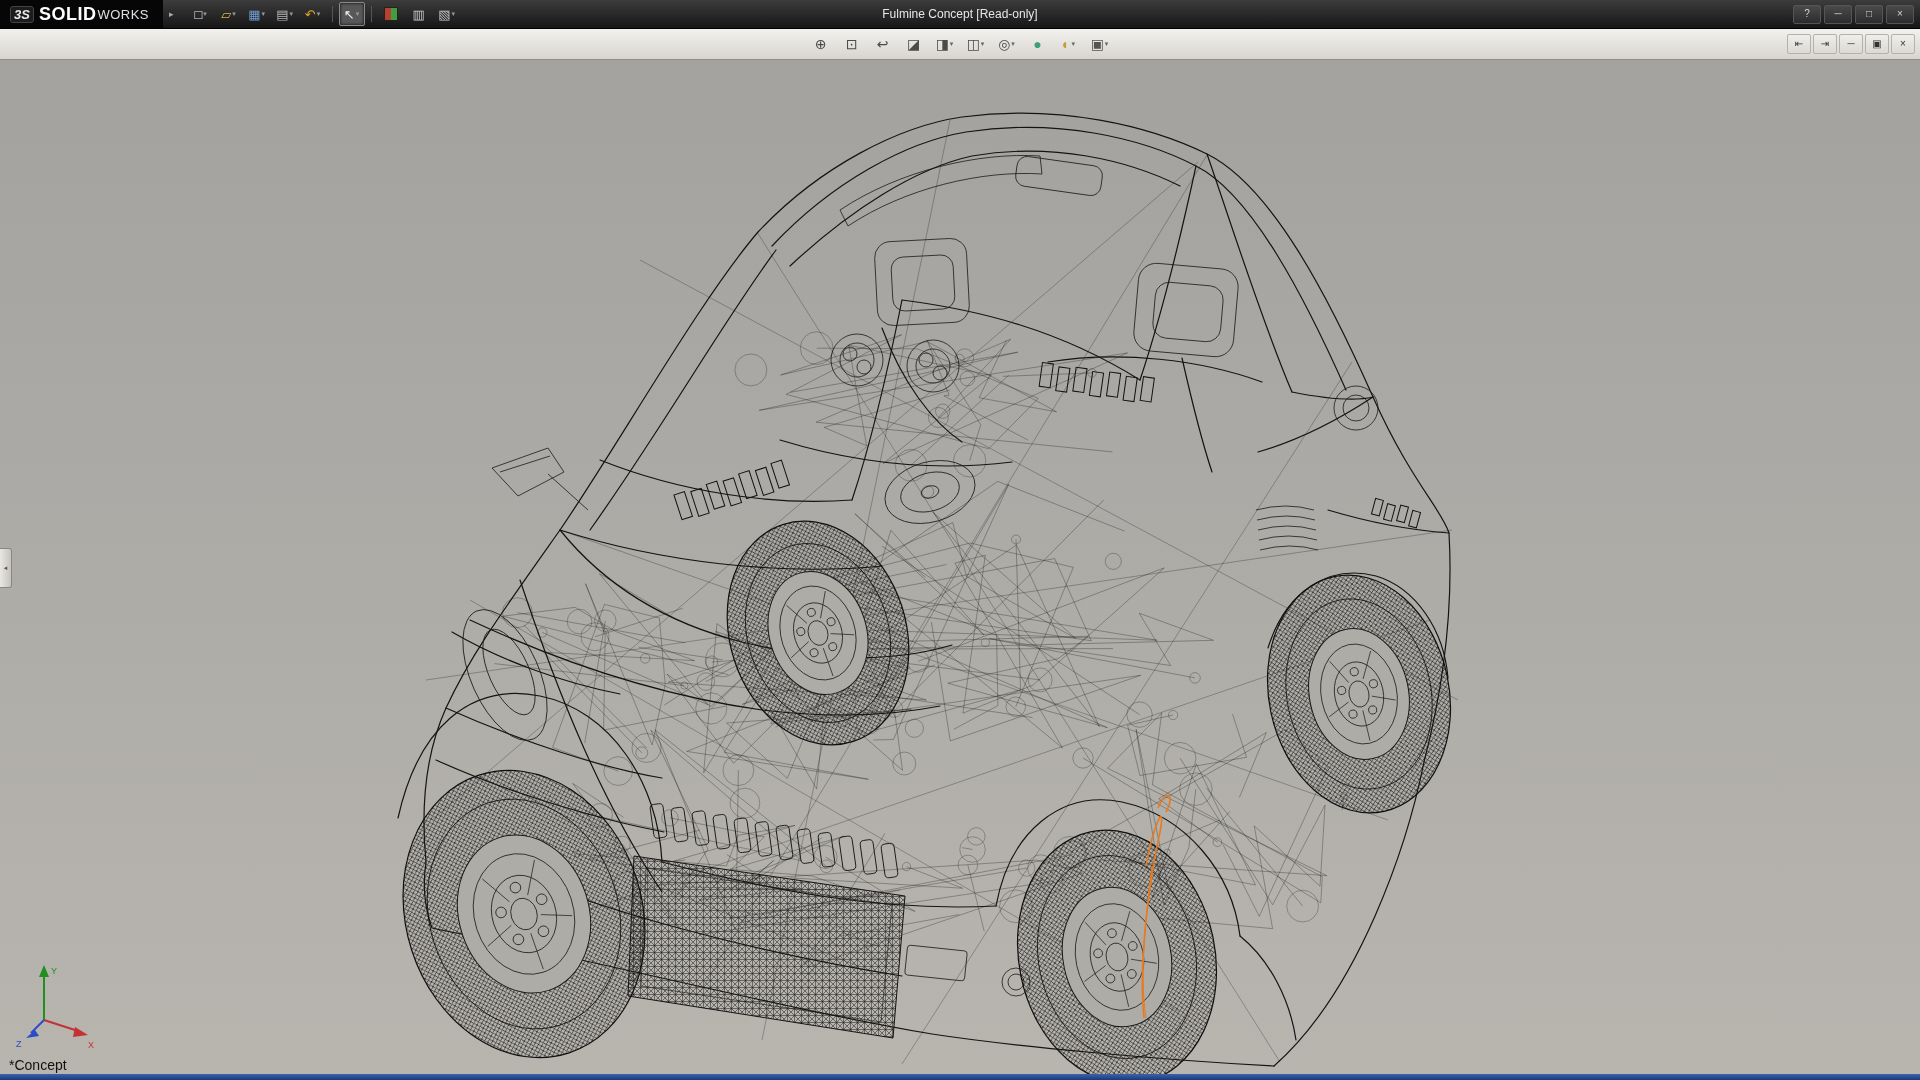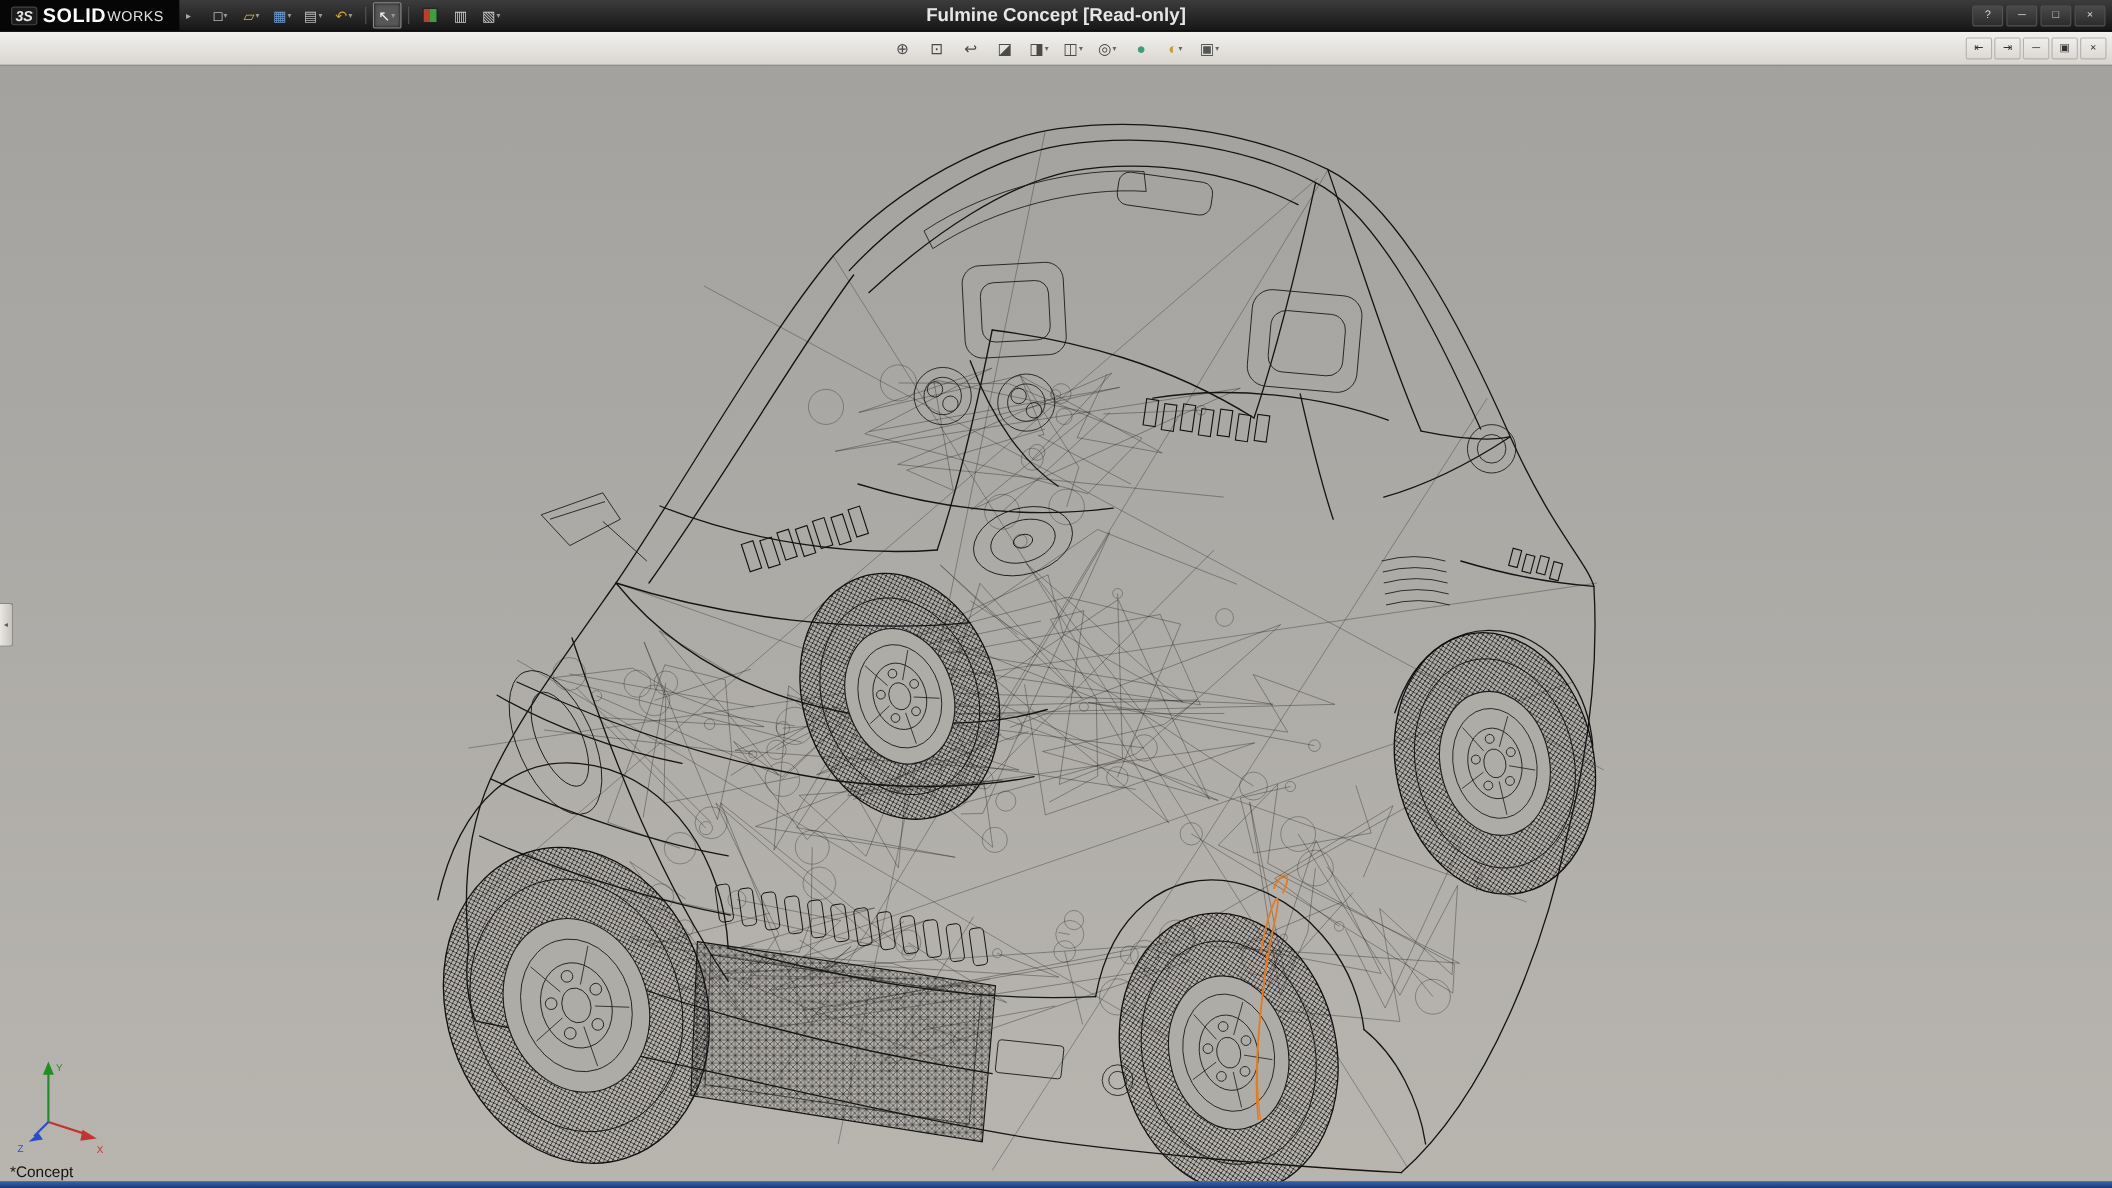--- a/index.html
+++ b/index.html
@@ -15,21 +15,21 @@
   .brand-light{color:#e0e0e0;font-weight:normal;font-size:13px;letter-spacing:.5px;margin-left:-4px;}
   .menu-arrow{font-size:9px;color:#aaa;margin:0 6px;cursor:default;}
   .tb{display:flex;align-items:center;gap:2px;margin-left:8px;}
   .tb-btn{height:22px;min-width:20px;padding:0 2px;display:flex;align-items:center;justify-content:center;
     border:1px solid transparent;border-radius:2px;cursor:default;}
   .tb-btn .glyph{font-size:13px;line-height:1;}
   .tb-btn .dd{font-size:7px;color:#999;margin-left:1px;}
   .tb-btn.pressed{background:#585858;border-color:#8a8a8a;box-shadow:inset 0 0 3px #000;}
   .tb-sep{width:1px;height:16px;background:#555;margin:0 4px;flex:0 0 auto;}
   .swatch{width:12px;height:12px;border:1px solid #222;display:inline-block;}
-  .title{position:absolute;left:50%;transform:translateX(-50%);font-size:17px;color:#e6e6e6;white-space:nowrap;font-weight:bold;}
+  .title{position:absolute;left:50%;transform:translateX(-50%);font-size:12px;color:#e6e6e6;white-space:nowrap;}
   .win-controls{margin-left:auto;display:flex;align-items:center;gap:3px;padding-right:6px;}
   .win-controls .tb-btn{width:22px;height:17px;border:1px solid #555;background:linear-gradient(#4a4a4a,#2c2c2c);}
   .win-controls .tb-btn .glyph{font-size:10px;color:#d5d5d5;}
 
   
   .viewbar{height:31px;box-sizing:border-box;background:linear-gradient(#f2f1ee,#d8d5cf);
     border-bottom:1px solid #8f8d89;display:flex;align-items:center;position:relative;flex:0 0 auto;}
   #view-toolbar{position:absolute;left:50%;transform:translateX(-50%);display:flex;gap:5px;}
   #view-toolbar .tb-btn .glyph{font-size:14px;color:#4a4a4a;}
   #view-toolbar .tb-btn .dd{color:#666;}

